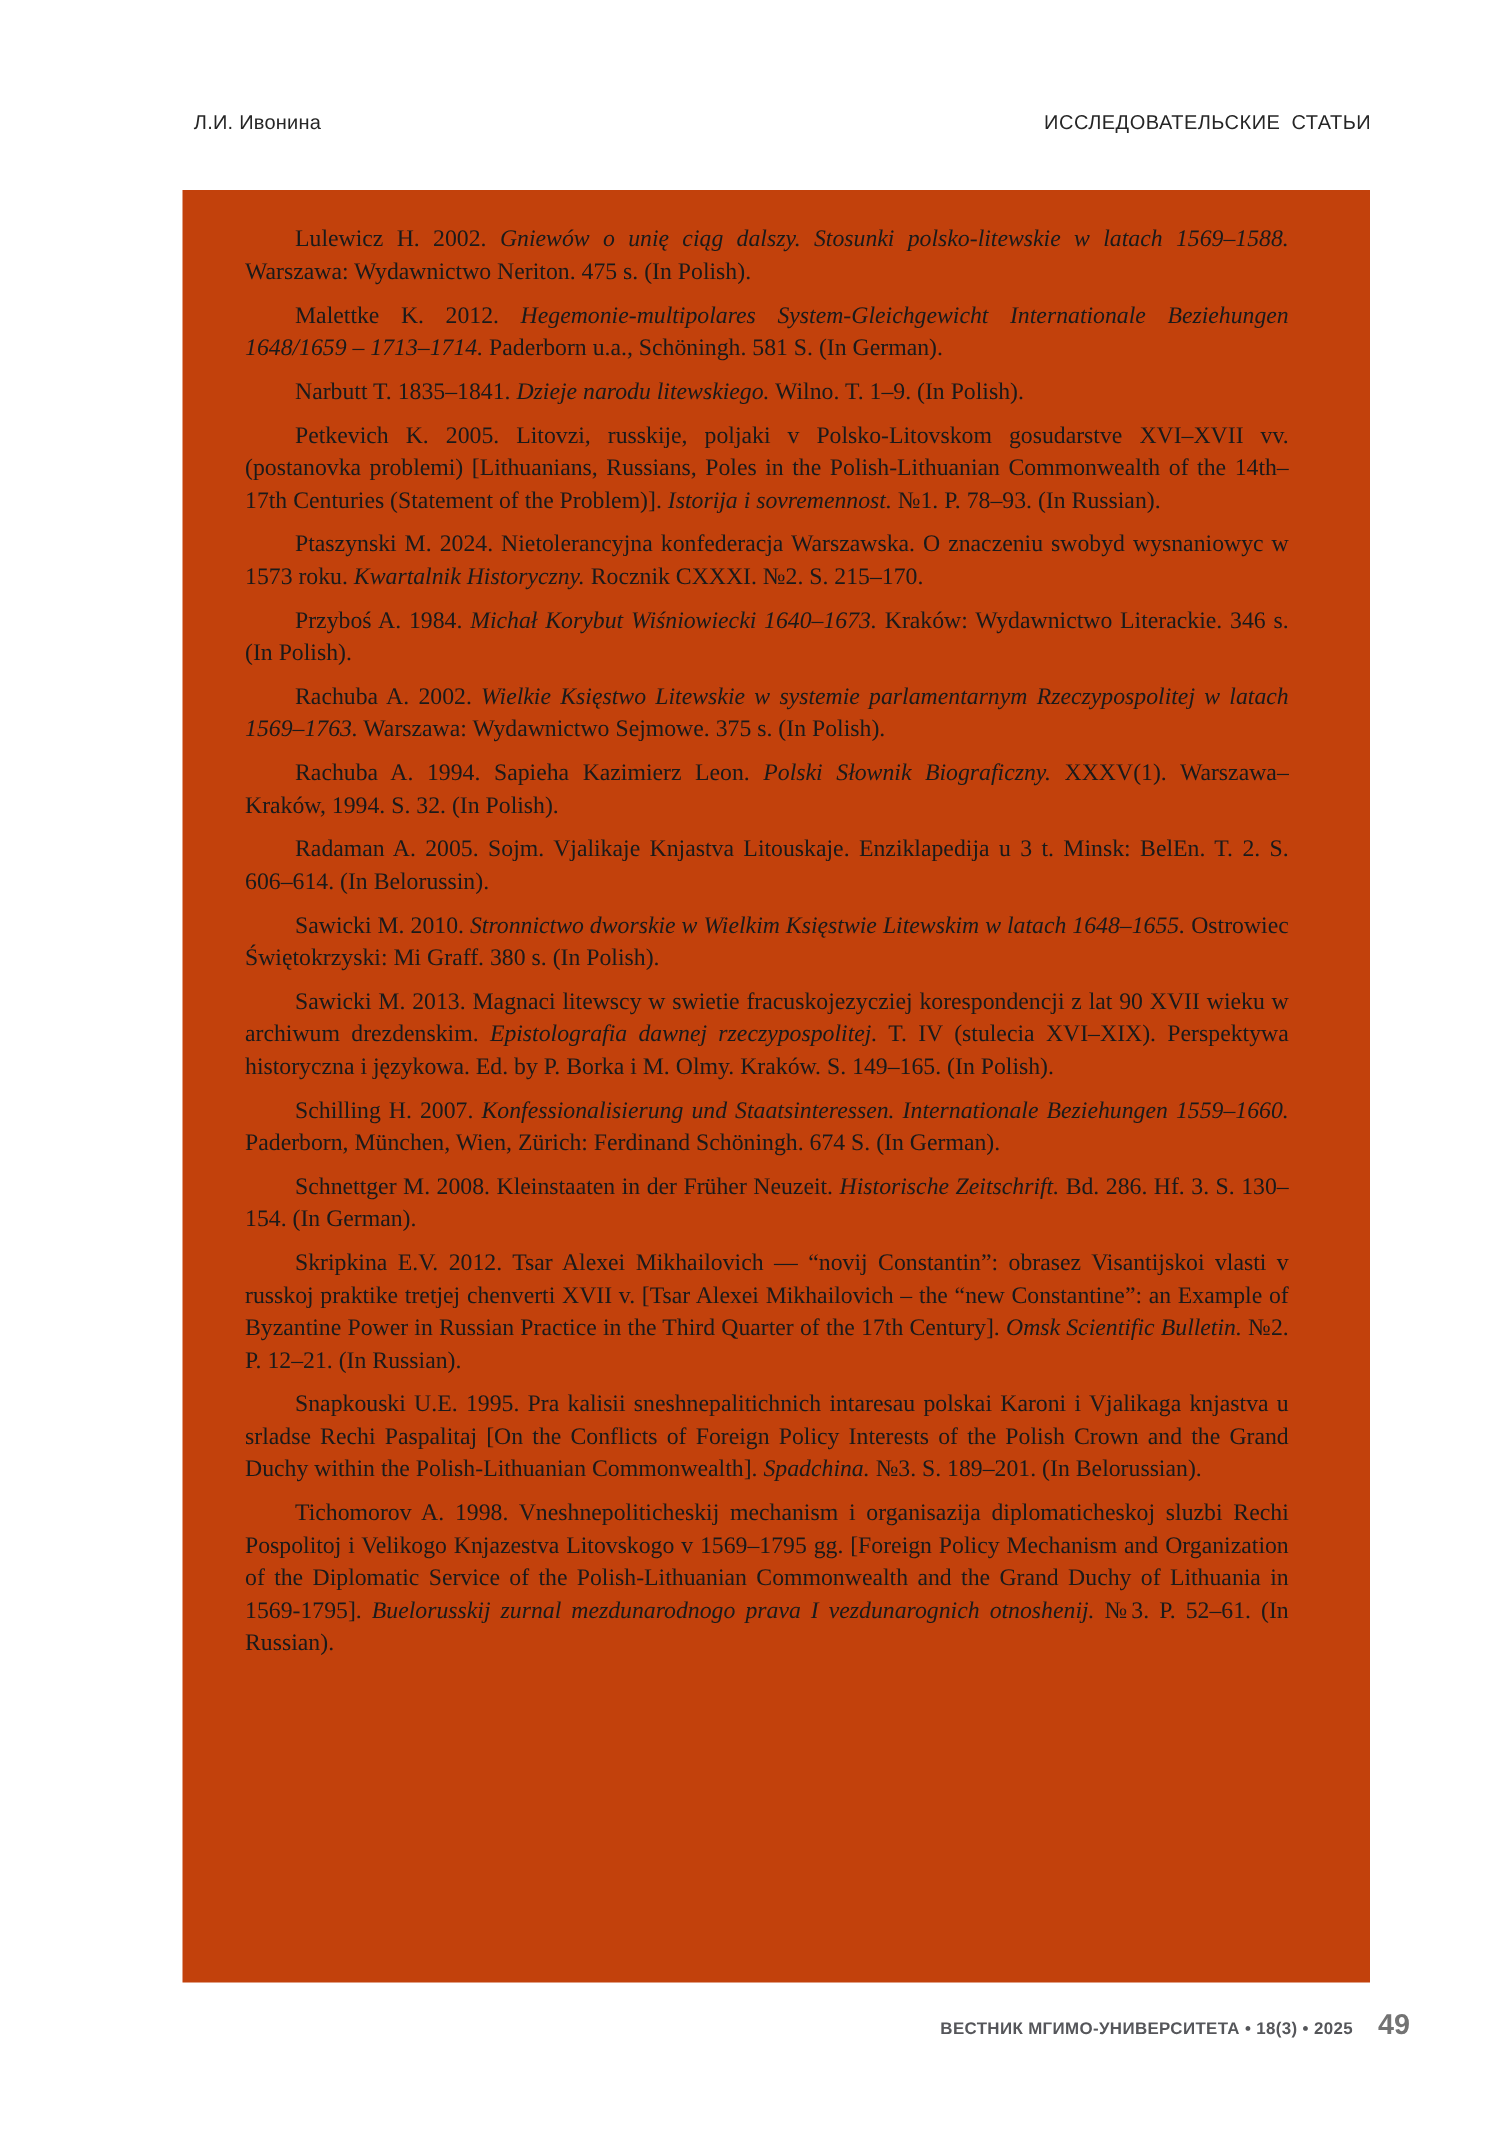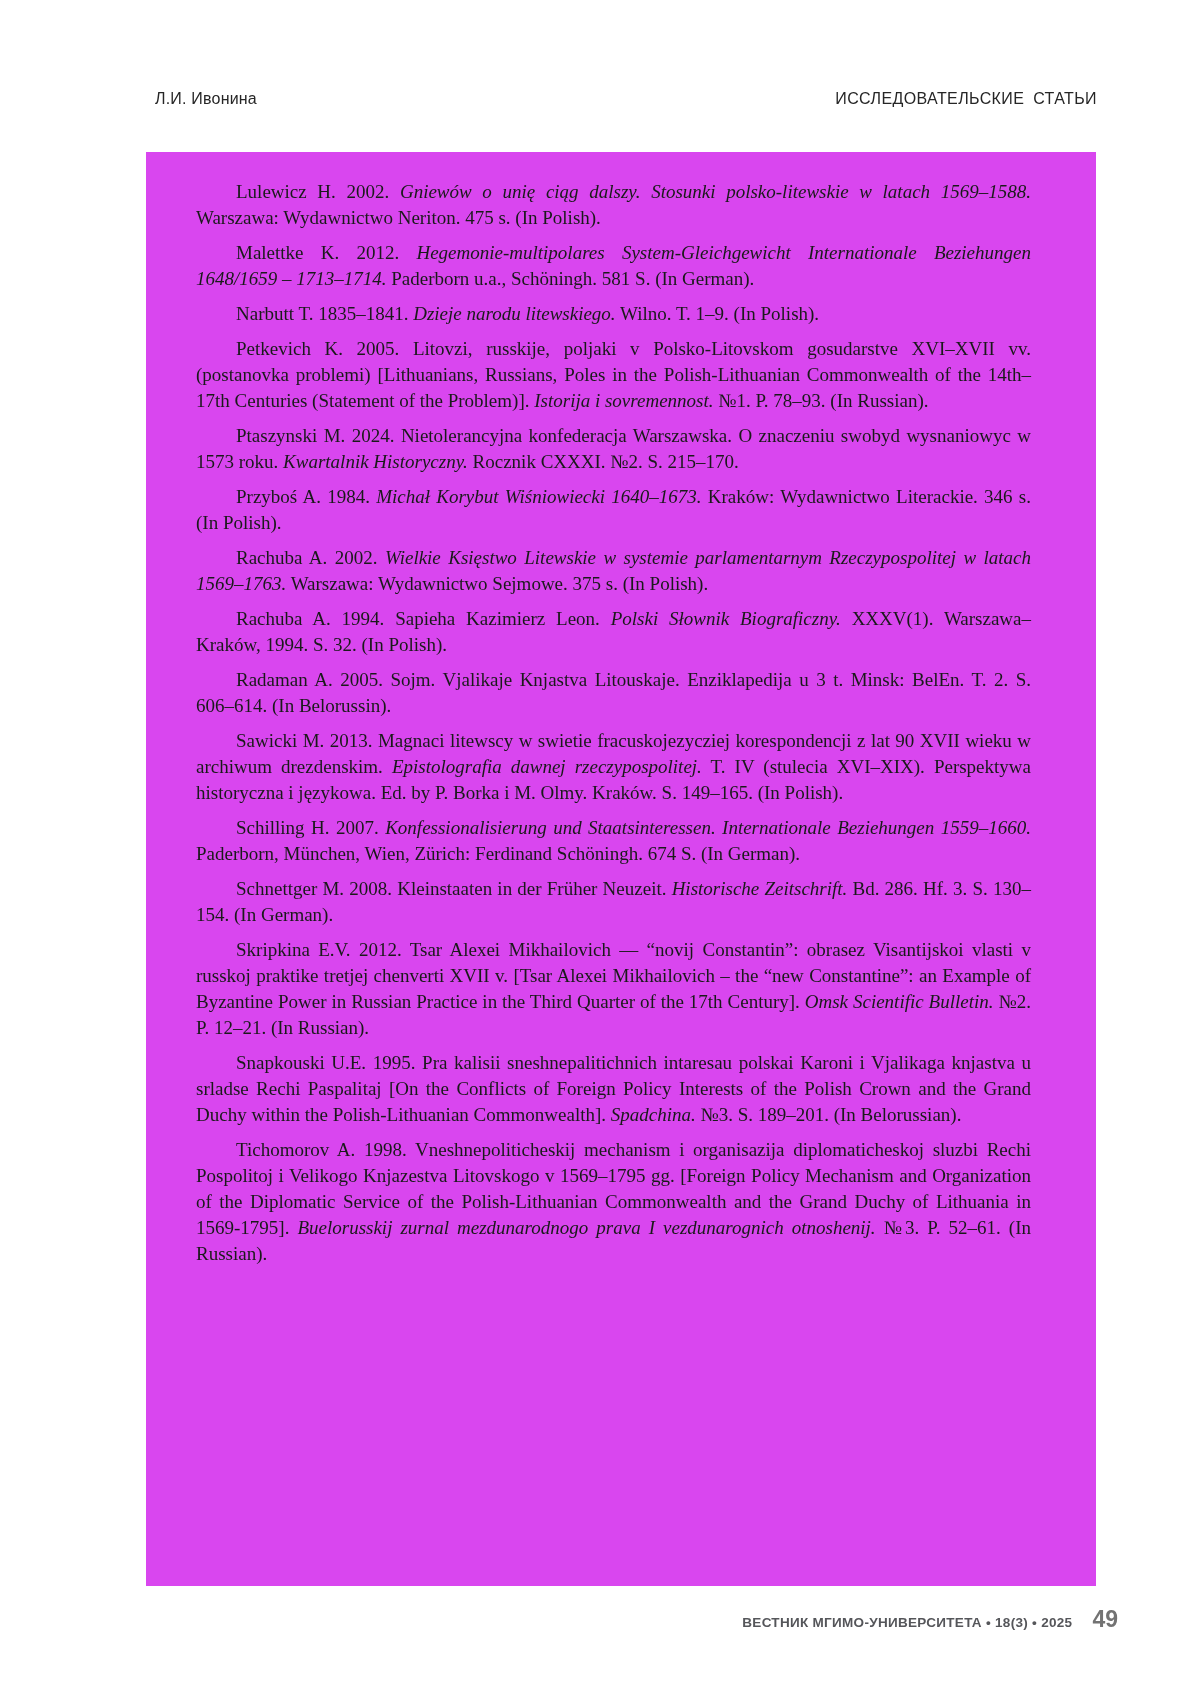--- a/index.html
+++ b/index.html
@@ -30,38 +30,38 @@
   .header-section {
     letter-spacing: 0.4px;
     word-spacing: 4px;
   }
   .references-panel {
     position: absolute;
     left: 146px;
     top: 152px;
     width: 950px;
     height: 1434px;
-    background: #d946ef;
+    background: #c2410c;
     box-sizing: border-box;
     padding: 27px 65px 0 50px;
   }
   .references-list p.ref {
     margin: 0 0 9px 0;
     font-size: 19px;
     line-height: 26px;
     color: #1a1a1a;
     text-align: justify;
     text-indent: 40px;
   }
   .references-list p.ref span.it {
     font-style: italic;
   }
   .page-footer {
     position: absolute;
-    right: 82px;
+    right: 72px;
     top: 1606px;
     display: flex;
     align-items: baseline;
     gap: 20px;
     font-family: "Liberation Sans", sans-serif;
   }
   .footer-journal {
     font-weight: bold;
     font-size: 13.5px;
     color: #55565a;
@@ -85,20 +85,21 @@
   <div class="references-list" id="references-list">
       <p class="ref"><span class="rm">Lulewicz H. 2002. </span><span class="it">Gniewów o unię ciąg dalszy. Stosunki polsko-litewskie w latach 1569–1588.</span><span class="rm"> Warszawa: Wydawnictwo Neriton. 475 s. (In Polish).</span></p>
       <p class="ref"><span class="rm">Malettke K. 2012. </span><span class="it">Hegemonie-multipolares System-Gleichgewicht Internationale Beziehungen 1648/1659 – 1713–1714.</span><span class="rm"> Paderborn u.a., Schöningh. 581 S. (In German).</span></p>
       <p class="ref"><span class="rm">Narbutt T. 1835–1841. </span><span class="it">Dzieje narodu litewskiego.</span><span class="rm"> Wilno. T. 1–9. (In Polish).</span></p>
       <p class="ref"><span class="rm">Petkevich K. 2005. Litovzi, russkije, poljaki v Polsko-Litovskom gosudarstve XVI–XVII vv. (postanovka problemi) [Lithuanians, Russians, Poles in the Polish-Lithuanian Commonwealth of the 14th–17th Centuries (Statement of the Problem)]. </span><span class="it">Istorija i sovremennost.</span><span class="rm"> №1. P. 78–93. (In Russian).</span></p>
       <p class="ref"><span class="rm">Ptaszynski M. 2024. Nietolerancyjna konfederacja Warszawska. O znaczeniu swobyd wysnaniowyc w 1573 roku. </span><span class="it">Kwartalnik Historyczny.</span><span class="rm"> Rocznik CXXXI. №2. S. 215–170.</span></p>
       <p class="ref"><span class="rm">Przyboś A. 1984. </span><span class="it">Michał Korybut Wiśniowiecki 1640–1673.</span><span class="rm"> Kraków: Wydawnictwo Literackie. 346 s. (In Polish).</span></p>
       <p class="ref"><span class="rm">Rachuba A. 2002. </span><span class="it">Wielkie Księstwo Litewskie w systemie parlamentarnym Rzeczypospolitej w latach 1569–1763.</span><span class="rm"> Warszawa: Wydawnictwo Sejmowe. 375 s. (In Polish).</span></p>
       <p class="ref"><span class="rm">Rachuba A. 1994. Sapieha Kazimierz Leon. </span><span class="it">Polski Słownik Biograficzny.</span><span class="rm"> XXXV(1). Warszawa–Kraków, 1994. S. 32. (In Polish).</span></p>
       <p class="ref"><span class="rm">Radaman A. 2005. Sojm. Vjalikaje Knjastva Litouskaje. Enziklapedija u 3 t. Minsk: BelEn. T. 2. S. 606–614. (In Belorussin).</span></p>
+      <p class="ref"><span class="rm">Sawicki M. 2010. </span><span class="it">Stronnictwo dworskie w Wielkim Księstwie Litewskim w latach 1648–1655.</span><span class="rm"> Ostrowiec Świętokrzyski: Mi Graff. 380 s. (In Polish).</span></p>
       <p class="ref"><span class="rm">Sawicki M. 2013. Magnaci litewscy w swietie fracuskojezycziej korespondencji z lat 90 XVII wieku w archiwum drezdenskim. </span><span class="it">Epistolografia dawnej rzeczypospolitej.</span><span class="rm"> T. IV (stulecia XVI–XIX). Perspektywa historyczna i językowa. Ed. by P. Borka i M. Olmy. Kraków. S. 149–165. (In Polish).</span></p>
       <p class="ref"><span class="rm">Schilling H. 2007. </span><span class="it">Konfessionalisierung und Staatsinteressen. Internationale Beziehungen 1559–1660.</span><span class="rm"> Paderborn, München, Wien, Zürich: Ferdinand Schöningh. 674 S. (In German).</span></p>
       <p class="ref"><span class="rm">Schnettger M. 2008. Kleinstaaten in der Früher Neuzeit. </span><span class="it">Historische Zeitschrift.</span><span class="rm"> Bd. 286. Hf. 3. S. 130–154. (In German).</span></p>
       <p class="ref"><span class="rm">Skripkina E.V. 2012. Tsar Alexei Mikhailovich — “novij Constantin”: obrasez Visantijskoi vlasti v russkoj praktike tretjej chenverti XVII v. [Tsar Alexei Mikhailovich – the “new Constantine”: an Example of Byzantine Power in Russian Practice in the Third Quarter of the 17th Century]. </span><span class="it">Omsk Scientific Bulletin.</span><span class="rm"> №2. P. 12–21. (In Russian).</span></p>
       <p class="ref"><span class="rm">Snapkouski U.E. 1995. Pra kalisii sneshnepalitichnich intaresau polskai Karoni i Vjalikaga knjastva u srladse Rechi Paspalitaj [On the Conflicts of Foreign Policy Interests of the Polish Crown and the Grand Duchy within the Polish-Lithuanian Commonwealth]. </span><span class="it">Spadchina.</span><span class="rm"> №3. S. 189–201. (In Belorussian).</span></p>
       <p class="ref"><span class="rm">Tichomorov A. 1998. Vneshnepoliticheskij mechanism i organisazija diplomaticheskoj sluzbi Rechi Pospolitoj i Velikogo Knjazestva Litovskogo v 1569–1795 gg. [Foreign Policy Mechanism and Organization of the Diplomatic Service of the Polish-Lithuanian Commonwealth and the Grand Duchy of Lithuania in 1569-1795]. </span><span class="it">Buelorusskij zurnal mezdunarodnogo prava I vezdunarognich otnoshenij.</span><span class="rm"> №3. P. 52–61. (In Russian).</span></p>
     </div>
 </div>
 
 <div class="page-footer">

